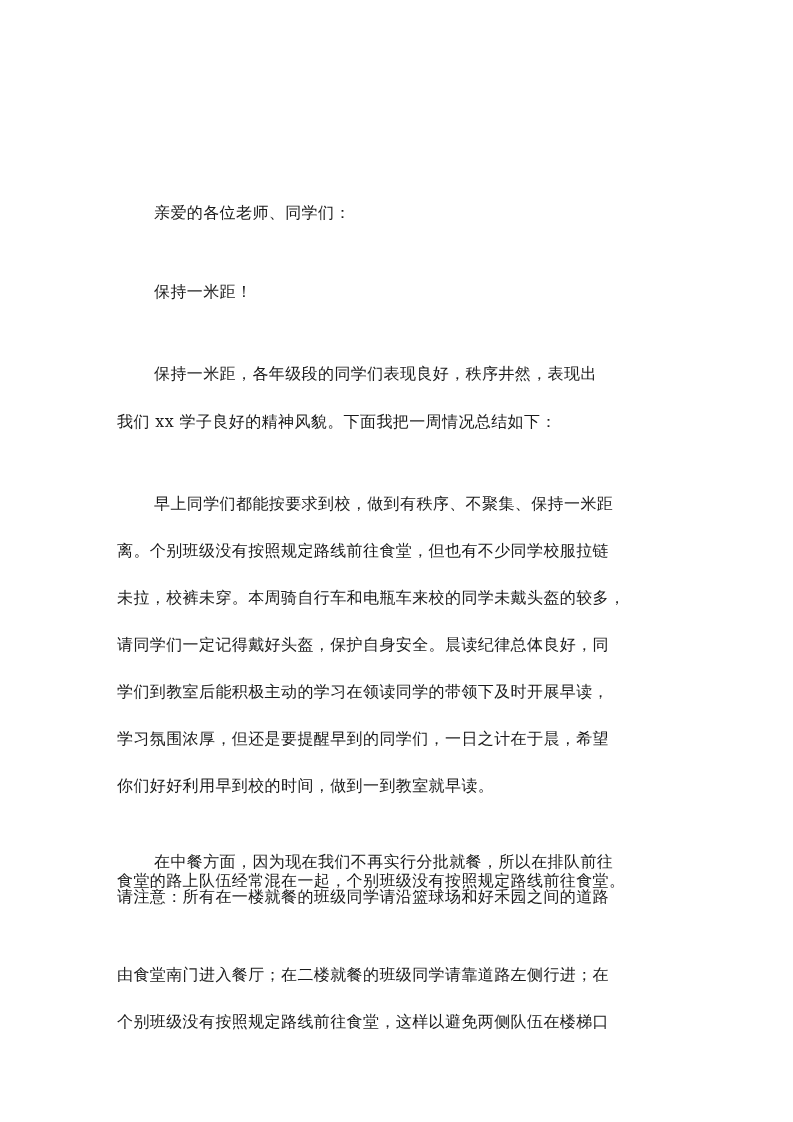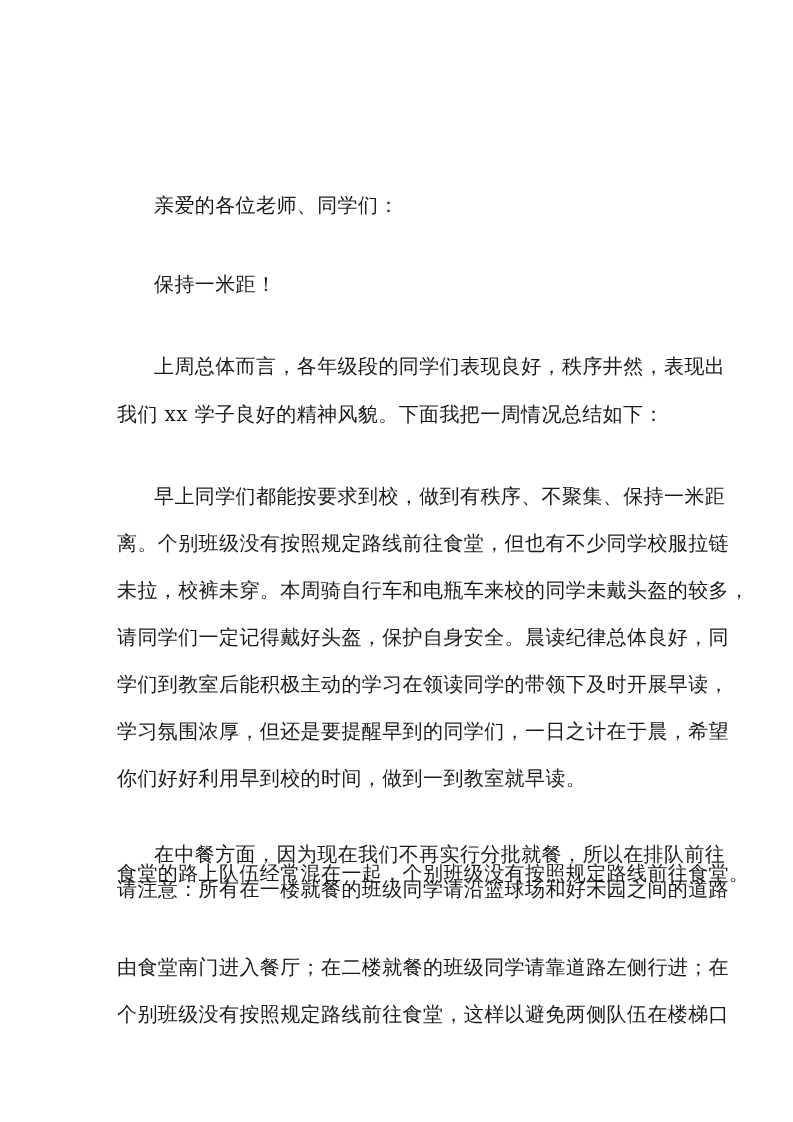--- a/index.html
+++ b/index.html
@@ -1,31 +1,31 @@
 <!DOCTYPE html>
 <html><head>
 <meta charset="utf-8">
 <style>
   html, body { margin: 0; padding: 0; background: #ffffff; }
   body { width: 793px; height: 1122px; position: relative; overflow: hidden;
          font-family: "DejaVu Serif", "Liberation Serif", serif; color: #1a1a1a; }
   .page { position: absolute; left: 117px; top: 0; width: 560px; }
-  .line { position: absolute; left: 0; white-space: nowrap; font-size: 20px; line-height: 24px;
-          letter-spacing: 0.4px; }
+  .line { position: absolute; left: 0; white-space: nowrap; font-size: 16px; line-height: 24px;
+          letter-spacing: 0.4px; margin-top: 8px; }
   .indent { left: 37px; }
 </style>
 </head>
 <body>
 
 <div class="page">
   <div class="line indent" style="top:193px">亲爱的各位老师、同学们：</div>
   <div class="line indent" style="top:272px">保持一米距！</div>
 
   <div>
-    <div class="line indent" style="top:354px">上周总体而言，各年级段的同学们表现良好，秩序井然，表现出</div>
+    <div class="line indent" style="top:354px">保持一米距，各年级段的同学们表现良好，秩序井然，表现出</div>
     <div class="line" style="top:402px">我们 xx 学子良好的精神风貌。下面我把一周情况总结如下：</div>
   </div>
 
   <div>
     <div class="line indent" style="top:484px">早上同学们都能按要求到校，做到有秩序、不聚集、保持一米距</div>
     <div class="line" style="top:531px">离。个别班级没有按照规定路线前往食堂，但也有不少同学校服拉链</div>
     <div class="line" style="top:578px">未拉，校裤未穿。本周骑自行车和电瓶车来校的同学未戴头盔的较多，</div>
     <div class="line" style="top:625px">请同学们一定记得戴好头盔，保护自身安全。晨读纪律总体良好，同</div>
     <div class="line" style="top:672px">学们到教室后能积极主动的学习在领读同学的带领下及时开展早读，</div>
     <div class="line" style="top:719px">学习氛围浓厚，但还是要提醒早到的同学们，一日之计在于晨，希望</div>

